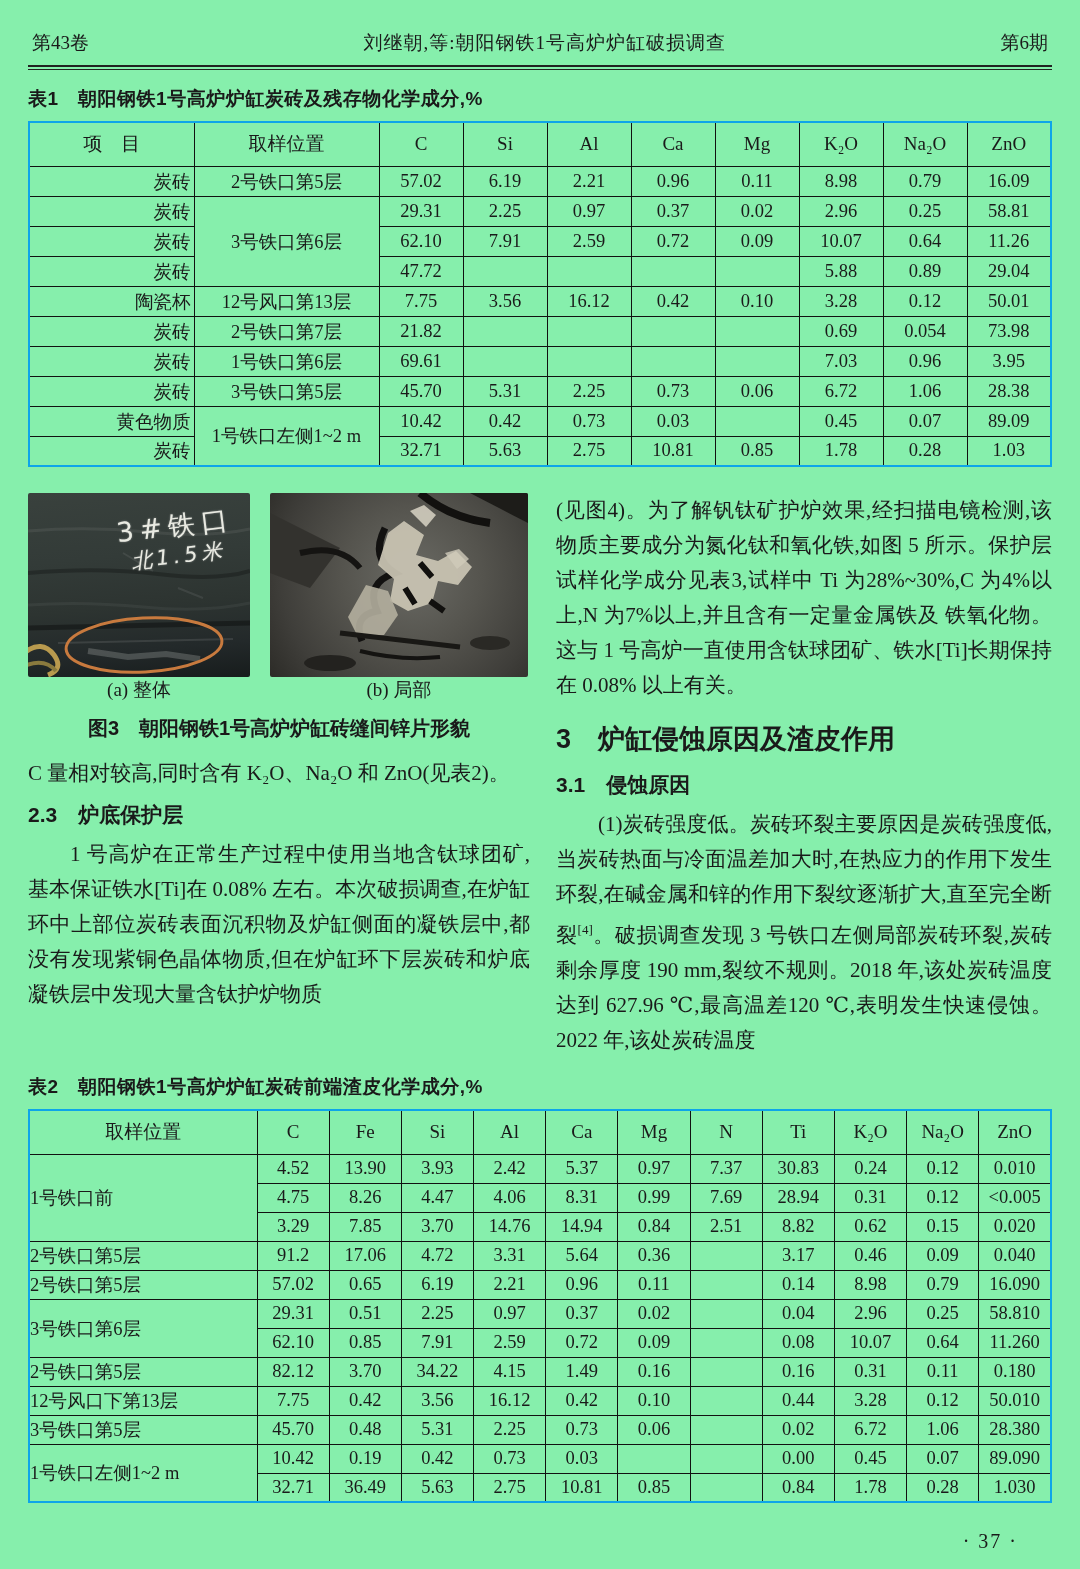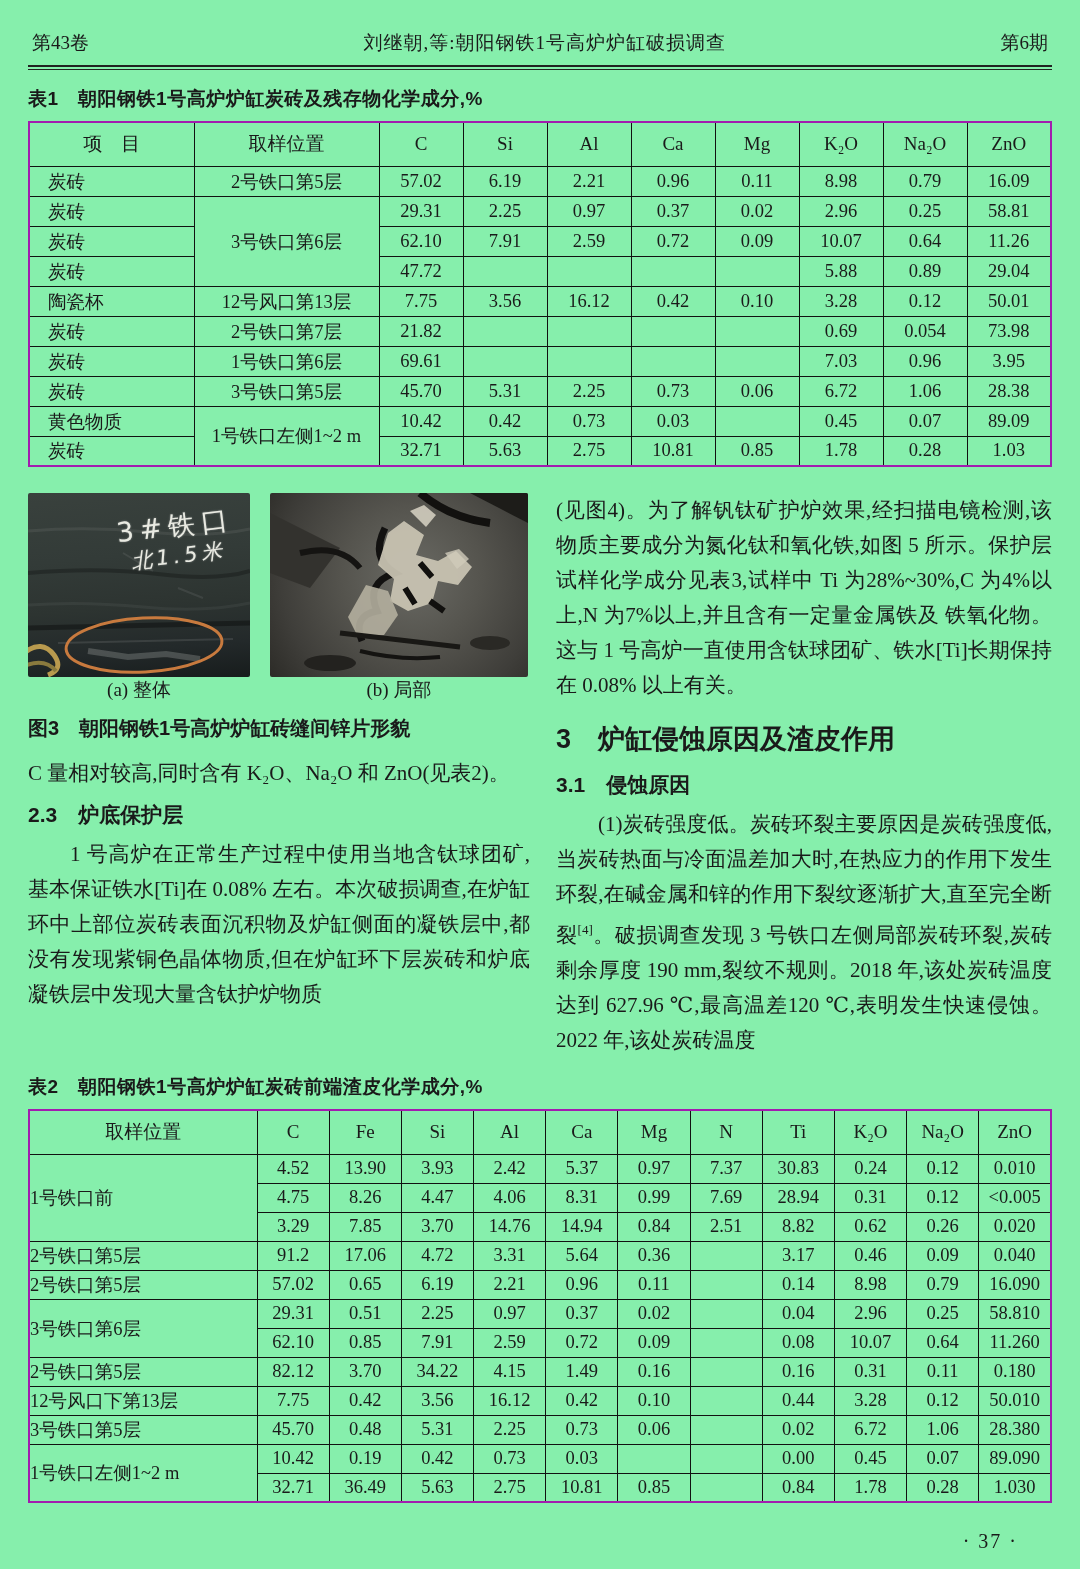--- a/index.html
+++ b/index.html
@@ -19,30 +19,30 @@
     font-size:19px; padding:0 4px; }
   .runhead .mid { letter-spacing:1px; }
   .double-rule { margin-top:9px; height:5px;
     border-top:2px solid #222; border-bottom:1px solid #222; }
 
   
   .tbl-caption { text-align:left; font-family:"Liberation Sans","DejaVu Sans",sans-serif;
     font-weight:bold; font-size:19px; margin:16px 0 9px 0; letter-spacing:.5px; }
 
   
-  table.datatbl { width:100%; border-collapse:collapse; border:2px solid #a21caf;
+  table.datatbl { width:100%; border-collapse:collapse; border:2px solid #0ea5e9;
     font-size:18.5px; table-layout:fixed; }
   table.datatbl th, table.datatbl td {
     border:1px solid #111; text-align:center; padding:1px 3px;
     height:30px; font-weight:normal; overflow:hidden; white-space:nowrap; }
   table.datatbl thead th { height:44px; font-size:19px; }
   table.tbl2 th, table.tbl2 td { height:29px; }
   table.tbl1 col.c-item { width:165px; } table.tbl1 col.c-pos { width:185px; }
   table.tbl2 col.c-pos { width:228px; }
-  table.tbl1 td.c0 { text-align:left; padding-left:18px; }
+  table.tbl1 td.c0 { text-align:right; padding-left:18px; }
   table.tbl2 td.c0 { text-align:left; padding-left:0; }
 
   
   .twocol { display:flex; gap:26px; margin-top:26px; }
   .colL { width:502px; } .colR { width:496px; }
   .para { font-size:21px; line-height:35px; text-align:justify; }
   .para.indent { text-indent:2em; }
   .h-sub { font-family:"Liberation Sans","DejaVu Sans",sans-serif; font-weight:bold;
     font-size:21px; margin:10px 0 8px 0; }
   .h-main { font-family:"Liberation Sans","DejaVu Sans",sans-serif; font-weight:bold;
@@ -58,21 +58,21 @@
     background:radial-gradient(circle at 55% 45%,#6a6a64 0%,#55544e 40%,#3f3e3a 75%,#2c2b27 100%); }
   .photo svg { position:absolute; left:0; top:0; }
   .chalk { position:absolute; right:14px; top:18px; transform:rotate(-7deg);
     color:#e9eae2; font-family:"DejaVu Sans",sans-serif; text-align:center;
     text-shadow:0 0 2px rgba(255,255,255,.45); line-height:30px; }
   .chalk .l1 { font-size:27px; letter-spacing:6px; }
   .chalk .l2 { font-size:21px; letter-spacing:4px; font-style:italic; }
   .subcaps { display:flex; font-size:19px; }
   .subcaps span { display:block; text-align:center; }
   .subcap-a { width:222px; } .subcap-b { width:258px; margin-left:20px; }
-  .figcap { font-family:"Liberation Sans","DejaVu Sans",sans-serif;
+  .figcap { text-align:center; font-family:"Liberation Sans","DejaVu Sans",sans-serif;
     font-weight:bold; font-size:20px; margin:12px 0 14px 0; }
 
   .tbl2-wrap { margin-top:14px; }
   .pagefoot { position:absolute; right:62px; bottom:16px; font-size:20px; letter-spacing:2px; }
 </style>
 </head>
 <body>
 
 <div class="page">
 
@@ -359,21 +359,21 @@
           <tr>
             <td class="c1">3.29</td>
             <td class="c2">7.85</td>
             <td class="c3">3.70</td>
             <td class="c4">14.76</td>
             <td class="c5">14.94</td>
             <td class="c6">0.84</td>
             <td class="c7">2.51</td>
             <td class="c8">8.82</td>
             <td class="c9">0.62</td>
-            <td class="c10">0.26</td>
+            <td class="c10">0.15</td>
             <td class="c11">0.020</td>
           </tr>
           <tr>
             <td class="c0">2号铁口第5层</td>
             <td class="c1">91.2</td>
             <td class="c2">17.06</td>
             <td class="c3">4.72</td>
             <td class="c4">3.31</td>
             <td class="c5">5.64</td>
             <td class="c6">0.36</td>

